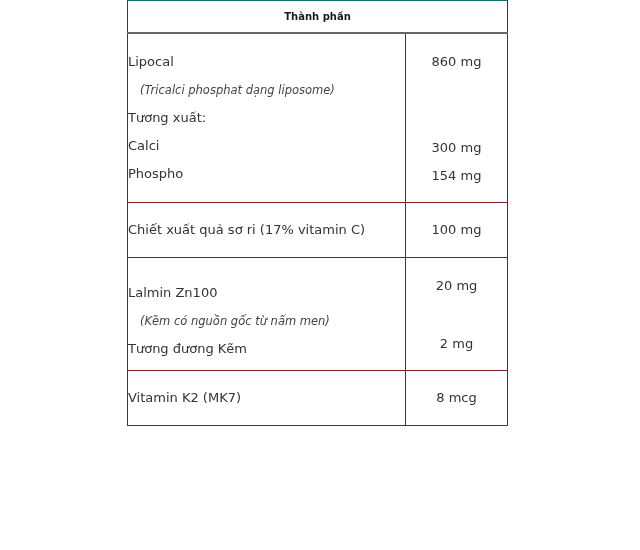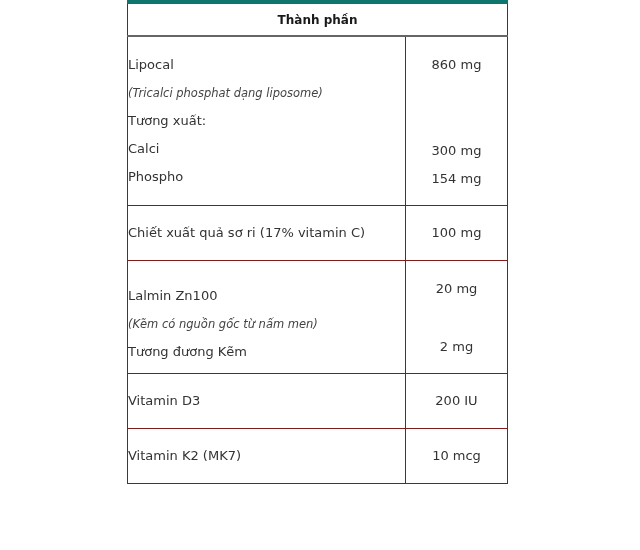--- a/index.html
+++ b/index.html
@@ -1,28 +1,28 @@
 <!DOCTYPE html>
 <html><head>
 <meta charset="utf-8">
 <style>
   html, body { margin: 0; padding: 0; background: #ffffff; }
   body { width: 640px; height: 550px; position: relative; overflow: hidden;
          font-family: "DejaVu Sans", "Liberation Sans", sans-serif; color: #333333; }
   table.ing { position: absolute; left: 127px; top: 0px; width: 380px;
               border-collapse: collapse; table-layout: fixed; }
   table.ing td, table.ing th { border: 1px solid #7f1d1d; padding: 0; vertical-align: top; }
-  table.ing th { height: 31px; font-weight: bold; font-size: 12px; color: #1a1a1a;
-                 text-align: center; vertical-align: middle; border-bottom: 2px solid #666; border-top: 4px solid #0f766e;}
+  table.ing th { height: 31px; font-weight: bold; font-size: 10px; color: #1a1a1a;
+                 text-align: center; vertical-align: middle; border-bottom: 2px solid #666; border-top: 1px solid #0f766e;}
   col.c1 { width: 278px; }
   col.c2 { width: 102px; }
   td.name { padding-left: 7px; font-size: 13px; }
   td.amt { text-align: center; font-size: 13px; }
   .line { display: block; height: 28px; line-height: 28px; white-space: nowrap; }
-  .it { font-style: italic; font-size: 11.5px; color: #444; }
+  .it { font-style: italic; font-size: 11.5px; color: #444; margin-left: 12px; }
   .wrap { white-space: normal; line-height: 20px; height: auto; display:block; }
 </style>
 </head>
 <body>
 
 <table class="ing">
   <colgroup>
       <col class="c1">
       <col class="c2">
     </colgroup>
@@ -63,32 +63,24 @@
       <span class="line it">(Kẽm có nguồn gốc từ nấm men)</span>
       <span class="line">Tương đương Kẽm</span>
     </td>
     <td class="amt" style="padding-top:14px;">
       <span class="line">20 mg</span>
       <span class="line"></span>
       <span class="line" style="padding-top:2px;text-align:center;">2 mg</span>
     </td>
   </tr>
 
-  <tr style="height:55px;">
-    <td class="name" style="vertical-align:middle;">
-      <span class="line">Vitamin D3</span>
-    </td>
-    <td class="amt" style="vertical-align:middle;">
-      <span class="line">200 IU</span>
-    </td>
-  </tr>
 
   <tr style="height:55px;">
     <td class="name" style="vertical-align:middle;">
       <span class="line">Vitamin K2 (MK7)</span>
     </td>
     <td class="amt" style="vertical-align:middle;">
-      <span class="line">10 mcg</span>
+      <span class="line">8 mcg</span>
     </td>
   </tr>
 
 </tbody>
   </table>
 
 </body></html>

